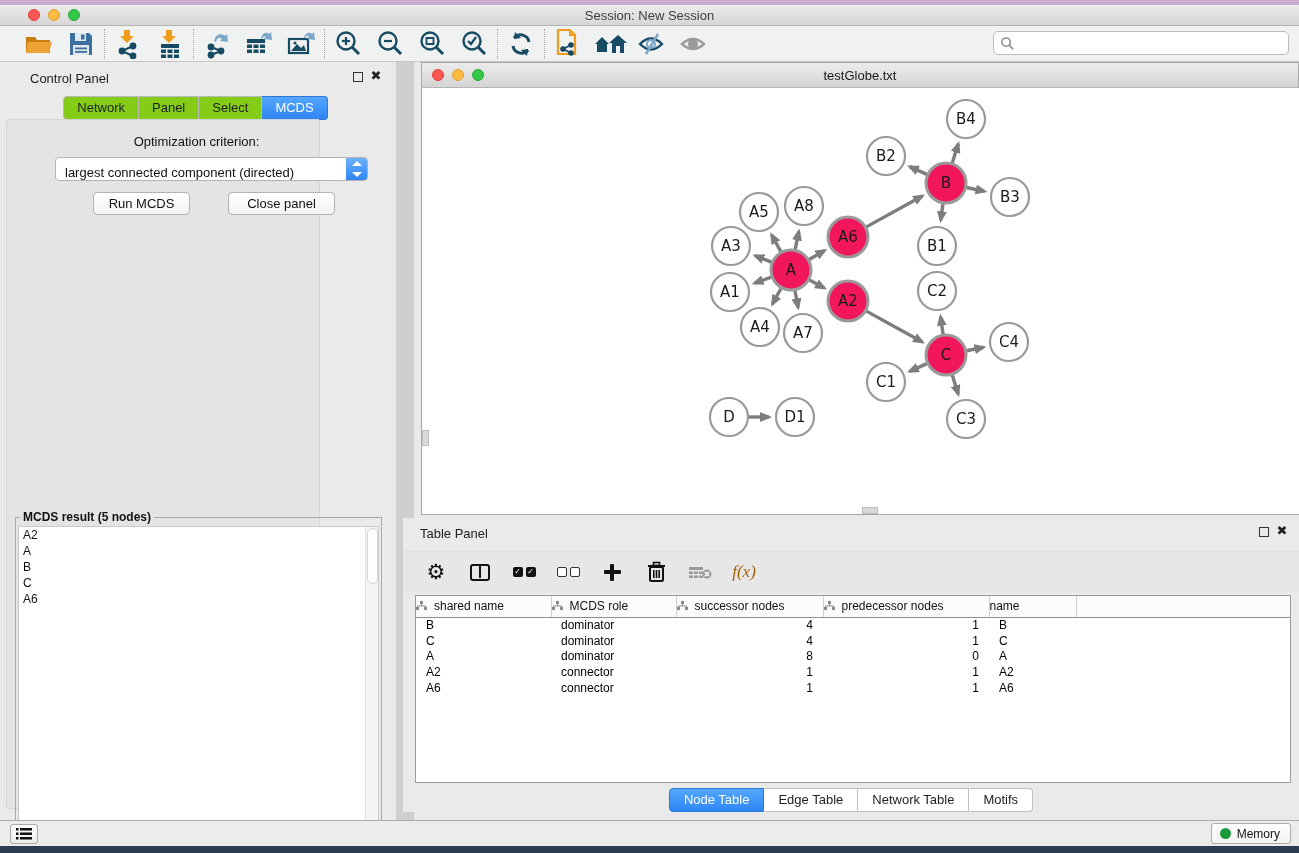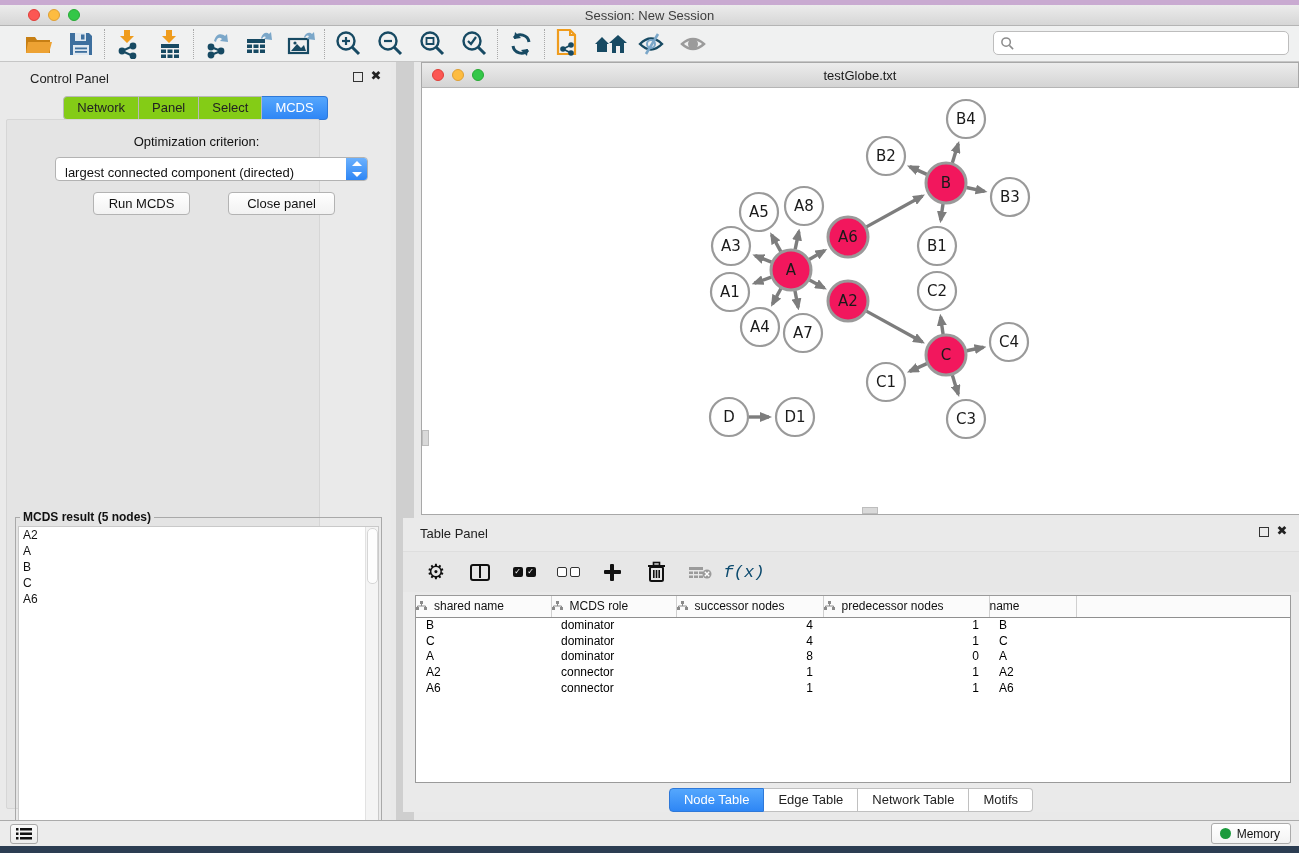--- a/index.html
+++ b/index.html
@@ -111,21 +111,21 @@
   .gear-glyph { font-size:21px; color:#111; font-family:"DejaVu Sans",sans-serif; line-height:1; }
   .cols-glyph { width:20px; height:17px; border:2.5px solid #111; border-radius:3px; position:relative; }
   .cols-glyph::after { content:""; position:absolute; left:6.5px; top:0; width:2.5px; height:12px; background:#111; }
   .checkpair { display:flex; gap:3px; }
   .chk { width:10px; height:10px; border-radius:2px; }
   .chk.filled { background:#111; color:#fff; font-size:8px; line-height:10px; text-align:center; }
   .chk.empty { border:1.5px solid #333; background:#fff; }
   .plus-glyph { position:relative; width:17px; height:17px; }
   .plus-glyph::before { content:""; position:absolute; left:0; top:6.5px; width:17px; height:4px; background:#111; border-radius:1px; }
   .plus-glyph::after { content:""; position:absolute; left:6.5px; top:0; width:4px; height:17px; background:#111; border-radius:1px; }
-  .fx-glyph { font-family:Liberation Mono, monospace; font-style:italic; font-size:17px; color:#0c4a6e; }
+  .fx-glyph { font-family:Liberation Serif, serif; font-style:italic; font-size:17px; color:#a16207; }
   #tp-table { position:absolute; left:12px; top:77px; width:876px; height:188px;
       background:#fff; border:1px solid #9a9a9a; font-size:12px; }
   #tp-table table { border-collapse:collapse; width:100%; table-layout:fixed; }
   #tp-table th { font-weight:normal; font-size:12px; color:#111; height:21px;
       border-right:1px solid #d0d0d0; border-bottom:1px solid #8f8f8f;
       background:#fbfbfb; text-align:left; white-space:nowrap; overflow:hidden; cursor:pointer; }
   #tp-table th.no-sep { border-right:none; }
   #tp-table td { height:15.7px; padding:0 10px; white-space:nowrap; overflow:hidden; color:#000; cursor:default; }
   #tp-table td.num { text-align:right; }
   .tree-ico { display:inline-block; vertical-align:-1px; margin-right:7px; }

